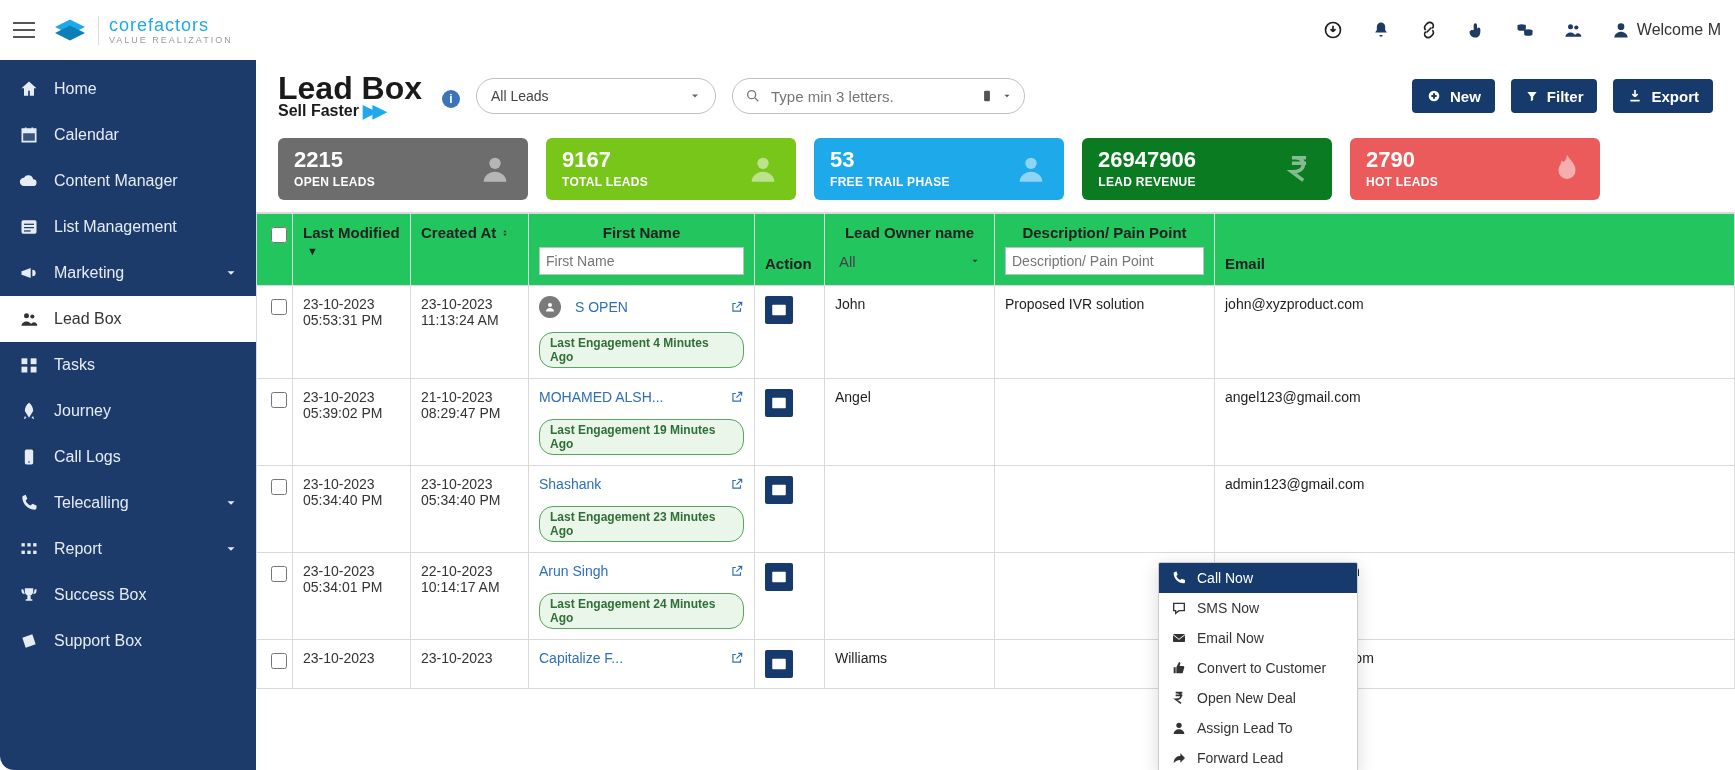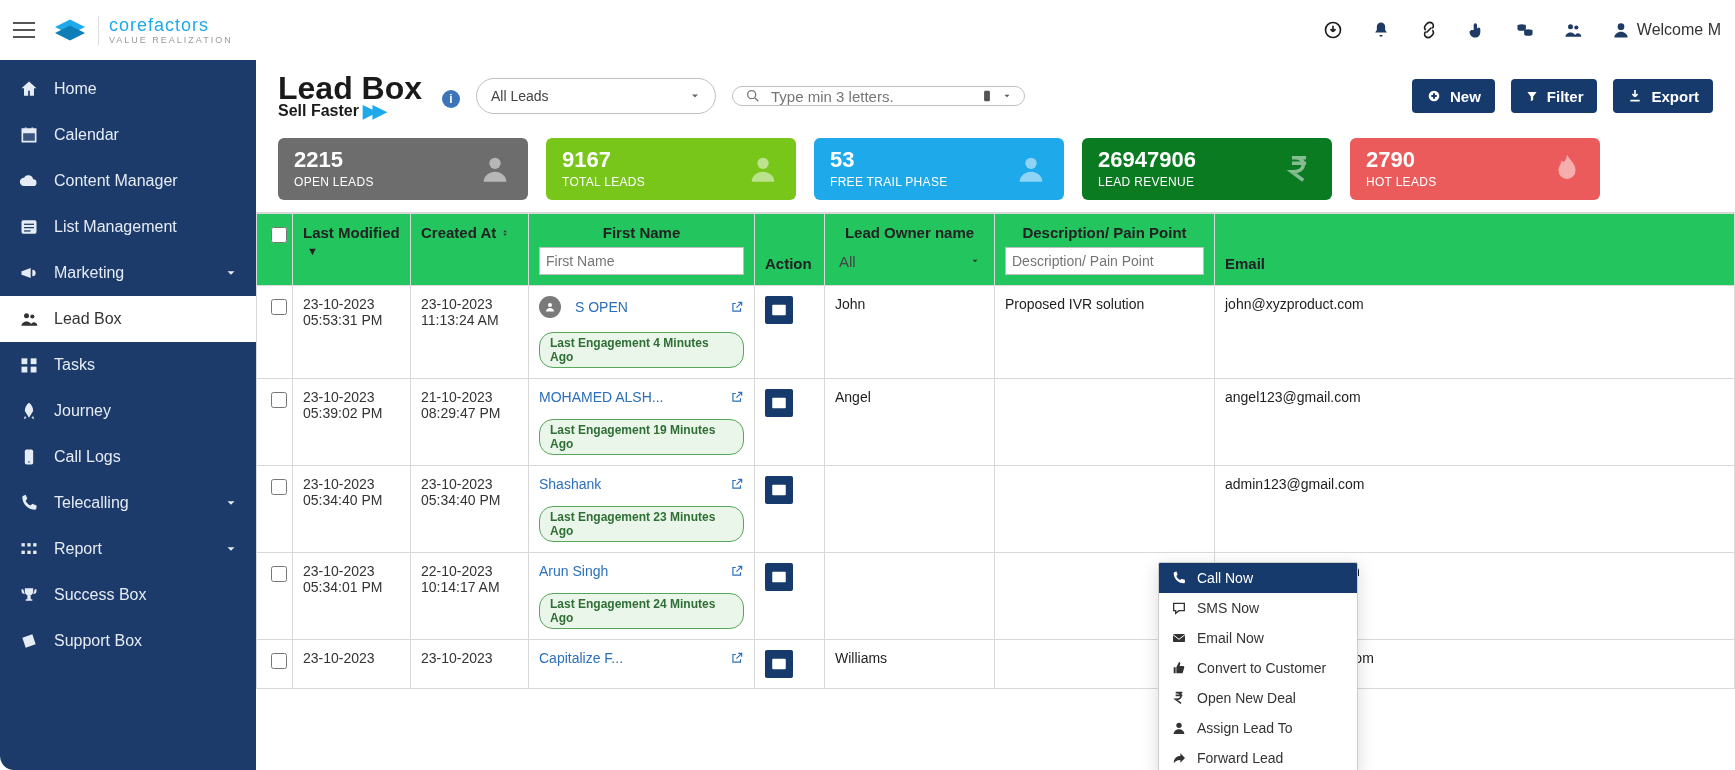--- a/index.html
+++ b/index.html
@@ -55,30 +55,30 @@
 
   .titlebar{display:flex;align-items:center;gap:16px;padding:12px 22px 8px;}
   .leadbox-title{display:flex;flex-direction:column;line-height:1;}
   .leadbox-title .t{font-size:32px;font-weight:800;color:#1a1a1a;display:flex;align-items:center;gap:10px;}
   .leadbox-title .sub{font-size:16px;font-weight:600;color:#1a1a1a;margin-top:-2px;display:flex;align-items:center;gap:4px;}
   .leadbox-title .sub .ff{color:#1ea9eb;font-size:18px;letter-spacing:-4px;}
   .info-circle{width:18px;height:18px;border-radius:50%;background:#3b74b8;color:#fff;display:inline-flex;align-items:center;justify-content:center;font-size:12px;font-weight:700;margin-left:4px;margin-top:6px;}
 
   .pill-select{height:36px;min-width:240px;border:1px solid #bfbfbf;border-radius:18px;background:#fff;display:flex;align-items:center;padding:0 14px;color:#444;position:relative;cursor:pointer;justify-content:space-between;}
   .pill-select .caret{margin-left:auto;}
-  .searchbox{height:20px;min-width:270px;border:1px solid #bfbfbf;border-radius:18px;display:flex;align-items:center;padding:0 12px;color:#777;gap:8px;}
+  .searchbox{height:36px;min-width:270px;border:1px solid #bfbfbf;border-radius:18px;display:flex;align-items:center;padding:0 12px;color:#777;gap:8px;}
   .searchbox input{flex:1;border:none;outline:none;background:transparent;font-size:15px;}
   .spacer{flex:1;}
   .btn{height:34px;border-radius:4px;background:var(--btn-navy);color:#fff;display:inline-flex;align-items:center;gap:8px;padding:0 14px;font-weight:600;border:none;cursor:pointer;font-size:15px;}
 
   
   .cards{display:flex;gap:18px;padding:10px 22px 12px;align-items:stretch;}
   .card{flex:0 0 250px;height:62px;border-radius:6px;color:#fff;display:flex;align-items:center;justify-content:space-between;padding:0 16px;}
   .card .left .num{font-size:22px;font-weight:700;line-height:1;}
-  .card .left .lbl{font-size:12px;font-weight:400;letter-spacing:0.3px;margin-top:4px;}
+  .card .left .lbl{font-size:12px;font-weight:700;letter-spacing:0.3px;margin-top:4px;text-align:right;}
   .card .icon{opacity:0.5;}
   .card.gray{background:var(--gray-card);}
   .card.green{background:var(--green-card);}
   .card.cyan{background:var(--cyan-card);}
   .card.greendark{background:var(--green-dark-card);}
   .card.red{background:var(--red-card);}
 
   
   .table-wrap{border-top:1px solid var(--border);border-left:none;overflow:hidden;}
   table{border-collapse:collapse;width:100%;table-layout:fixed;}

